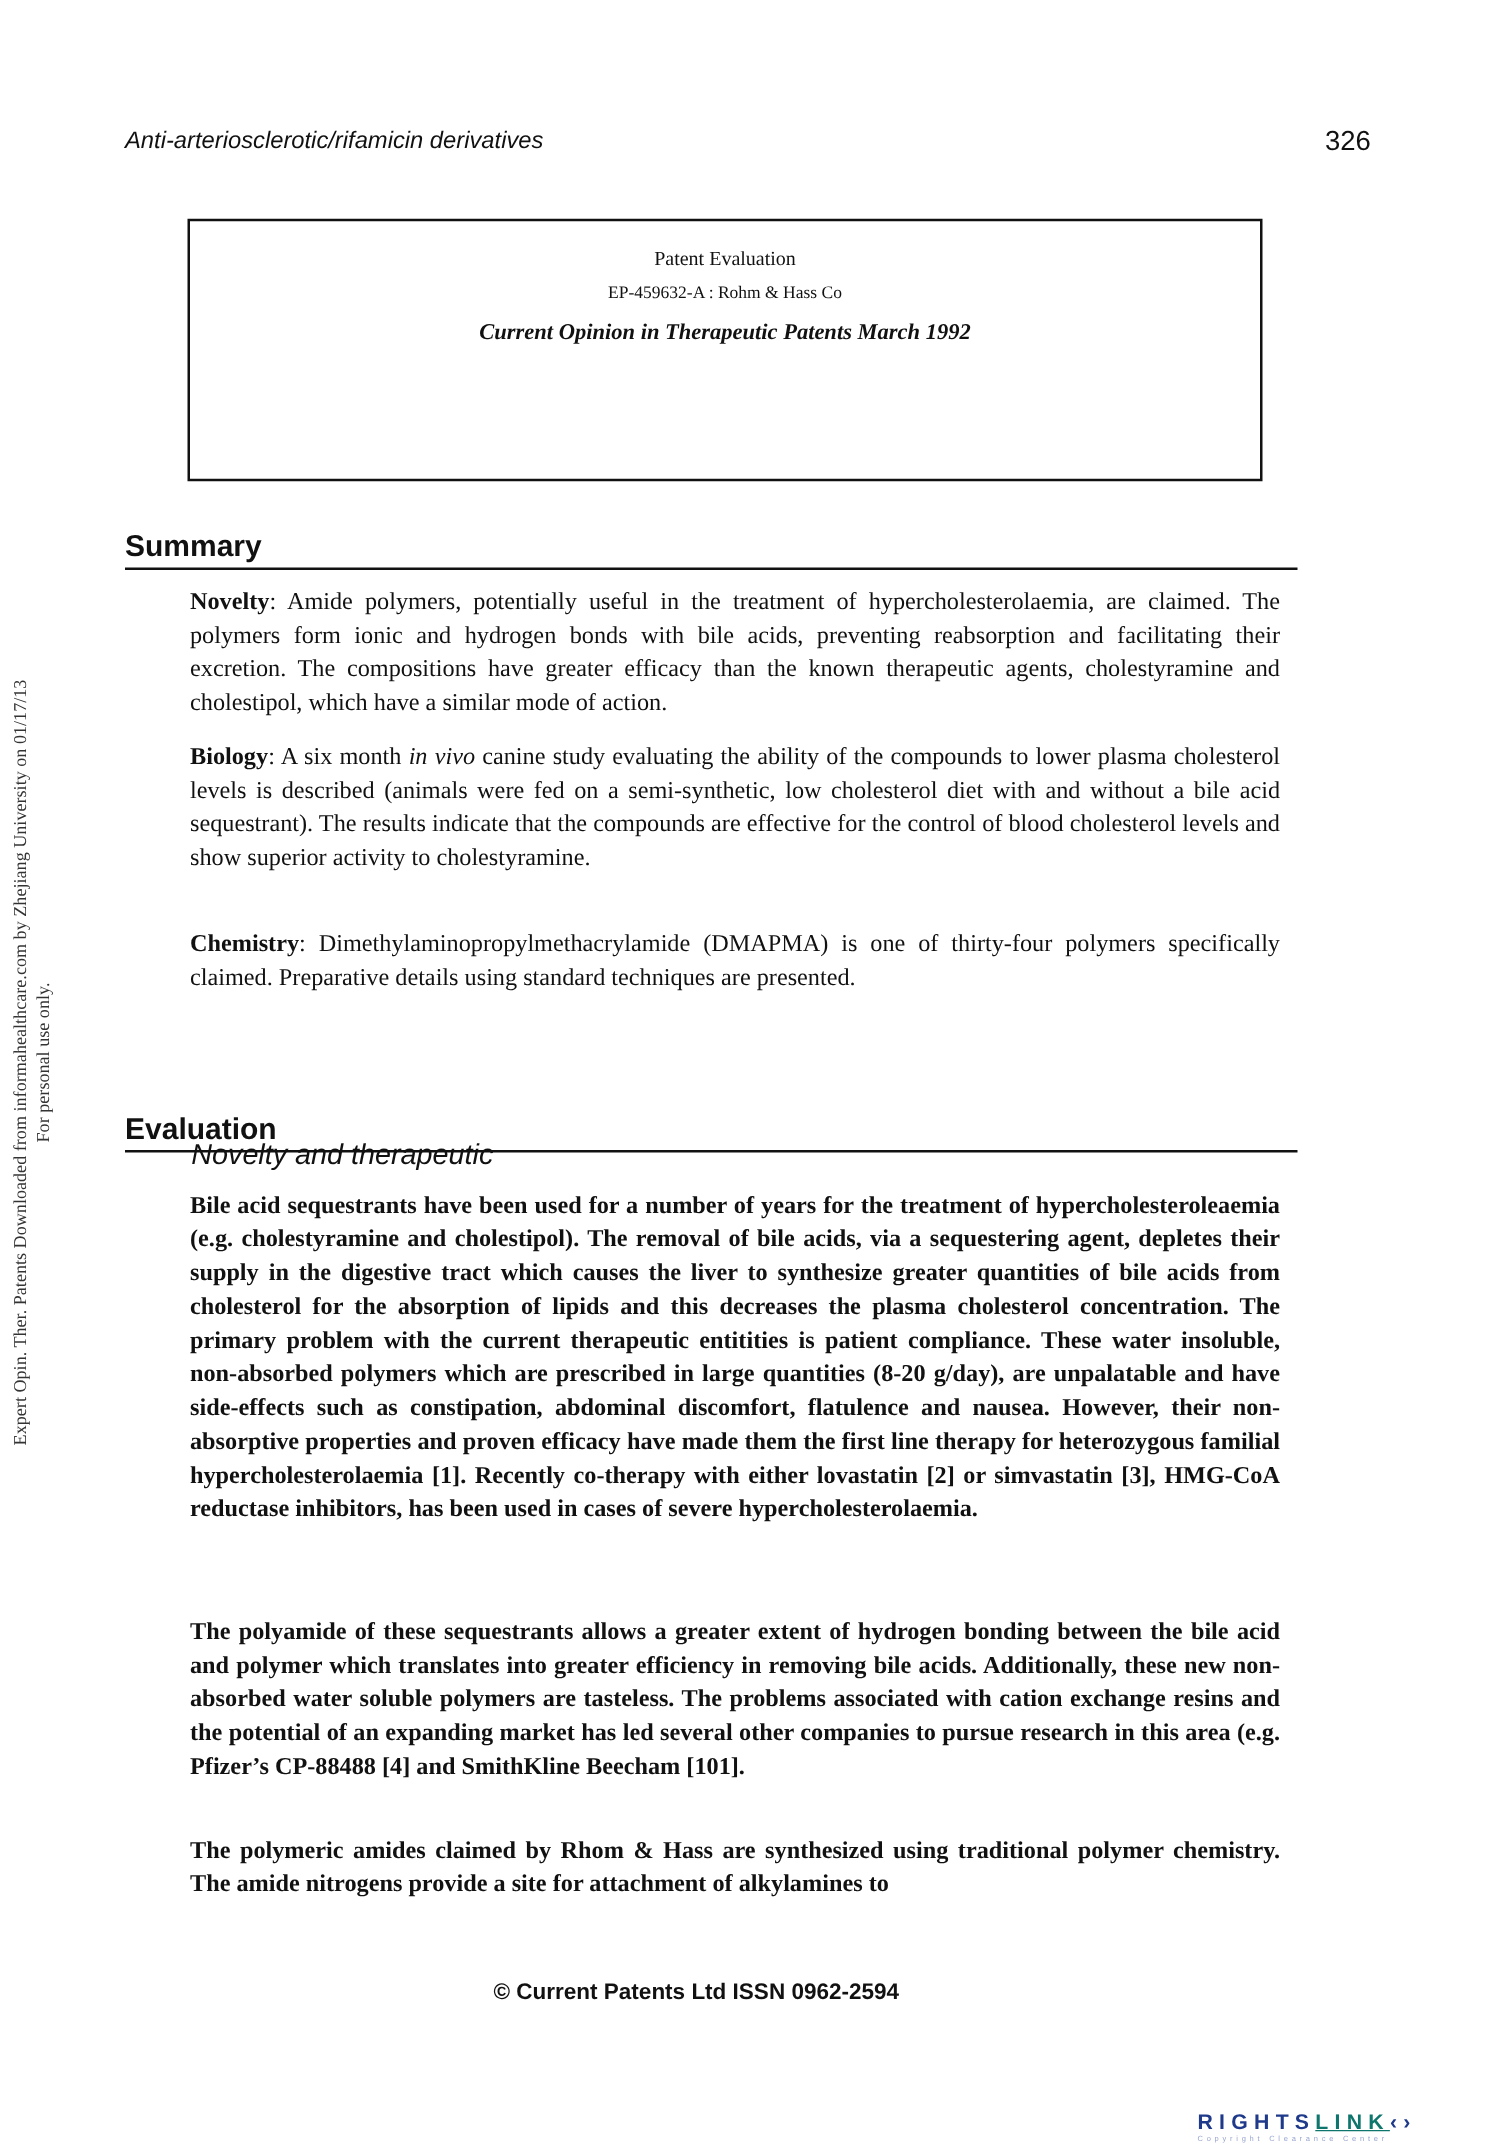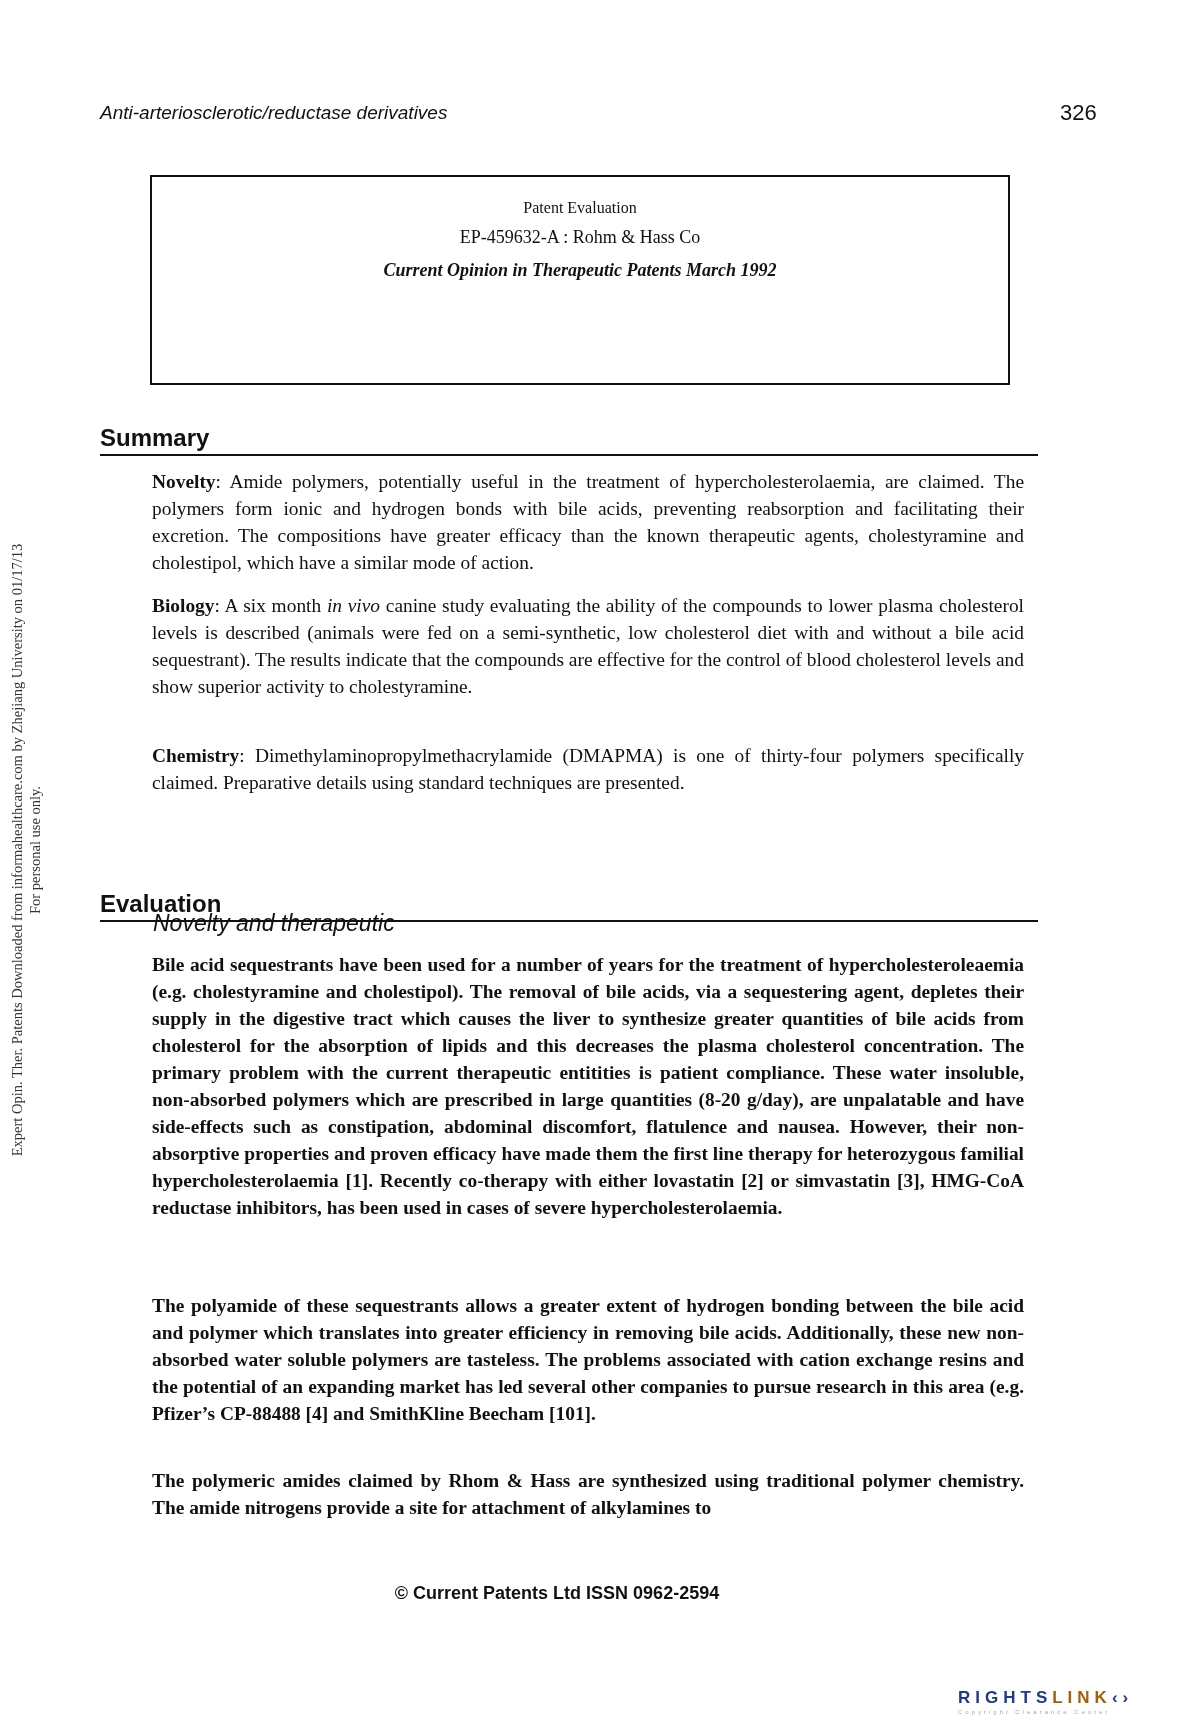--- a/index.html
+++ b/index.html
@@ -6,21 +6,21 @@
     body { width: 1200px; height: 1725px; position: relative; overflow: hidden; color: #111; }
     .sans { font-family: "Liberation Sans", "DejaVu Sans", sans-serif; }
     .serif { font-family: "Liberation Serif", "DejaVu Serif", serif; }
 
     .running-head { position: absolute; left: 100px; top: 102px; font-size: 19px; font-style: italic; }
     .page-num { position: absolute; left: 1060px; top: 100px; font-size: 22px; font-weight: normal; }
 
     .title-box { position: absolute; left: 150px; top: 175px; width: 860px; height: 210px;
       border: 2px solid #111; box-sizing: border-box; text-align: center; }
     .tb-kicker { font-size: 16px; margin-top: 22px; }
-    .tb-patent { font-size: 18px; margin-top: 10px; }
+    .tb-patent { font-size: 14px; margin-top: 10px; }
     .tb-title { font-size: 29px; font-weight: bold; line-height: 34px; margin-top: 6px; }
     .tb-journal { font-size: 18px; font-style: italic; margin-top: 12px; font-weight: bold; }
 
     .section-head { position: absolute; left: 100px; width: 938px; font-size: 24px; font-weight: bold;
       border-bottom: 2px solid #111; padding-bottom: 2px; }
     #summary-head { top: 424px; }
     #evaluation-head { top: 866px; margin-top: 24px; }
 
     .para { position: absolute; left: 152px; width: 872px; font-size: 19.4px; line-height: 27px; text-align: justify; }
     .bold-para { font-weight: bold; }
@@ -28,27 +28,27 @@
 
     .subhead { position: absolute; left: 153px; top: 910px; font-size: 23px; font-style: italic; }
 
     .footer { position: absolute; left: 0; width: 1104px; top: 1583px; text-align: center; font-size: 18px; font-weight: bold; padding-left: 10px; box-sizing: border-box; }
 
     .side-watermark { position: absolute; left: 8px; top: 1230px; width: 760px; transform-origin: 0 0; transform: rotate(-90deg);
       font-size: 14.5px; color: #333; line-height: 18px; text-align: center; }
 
     .rightslink { position: absolute; left: 958px; top: 1688px; }
     .rl-main { font-size: 17px; font-weight: bold; letter-spacing: 5px; color: #1f3a8a; }
-    .rl-main .rl-light { color: #a16207; }
+    .rl-main .rl-light { color: #0f766e; text-decoration: underline; }
     .rl-sub { font-size: 6px; letter-spacing: 3px; color: #9aa6cf; margin-top: 1px; }
   </style>
 </head>
 <body>
 
-<div class="running-head sans">Anti-arteriosclerotic/reductase derivatives</div>
+<div class="running-head sans">Anti-arteriosclerotic/rifamicin derivatives</div>
 <div class="page-num sans">326</div>
 
 <div class="title-box serif">
   <div class="tb-kicker">Patent Evaluation</div>
   <div class="tb-patent">EP-459632-A : Rohm &amp; Hass Co</div>
   <div class="tb-journal">Current Opinion in Therapeutic Patents March 1992</div>
 </div>
 
 <div id="summary-head" class="section-head sans">Summary</div>
 

